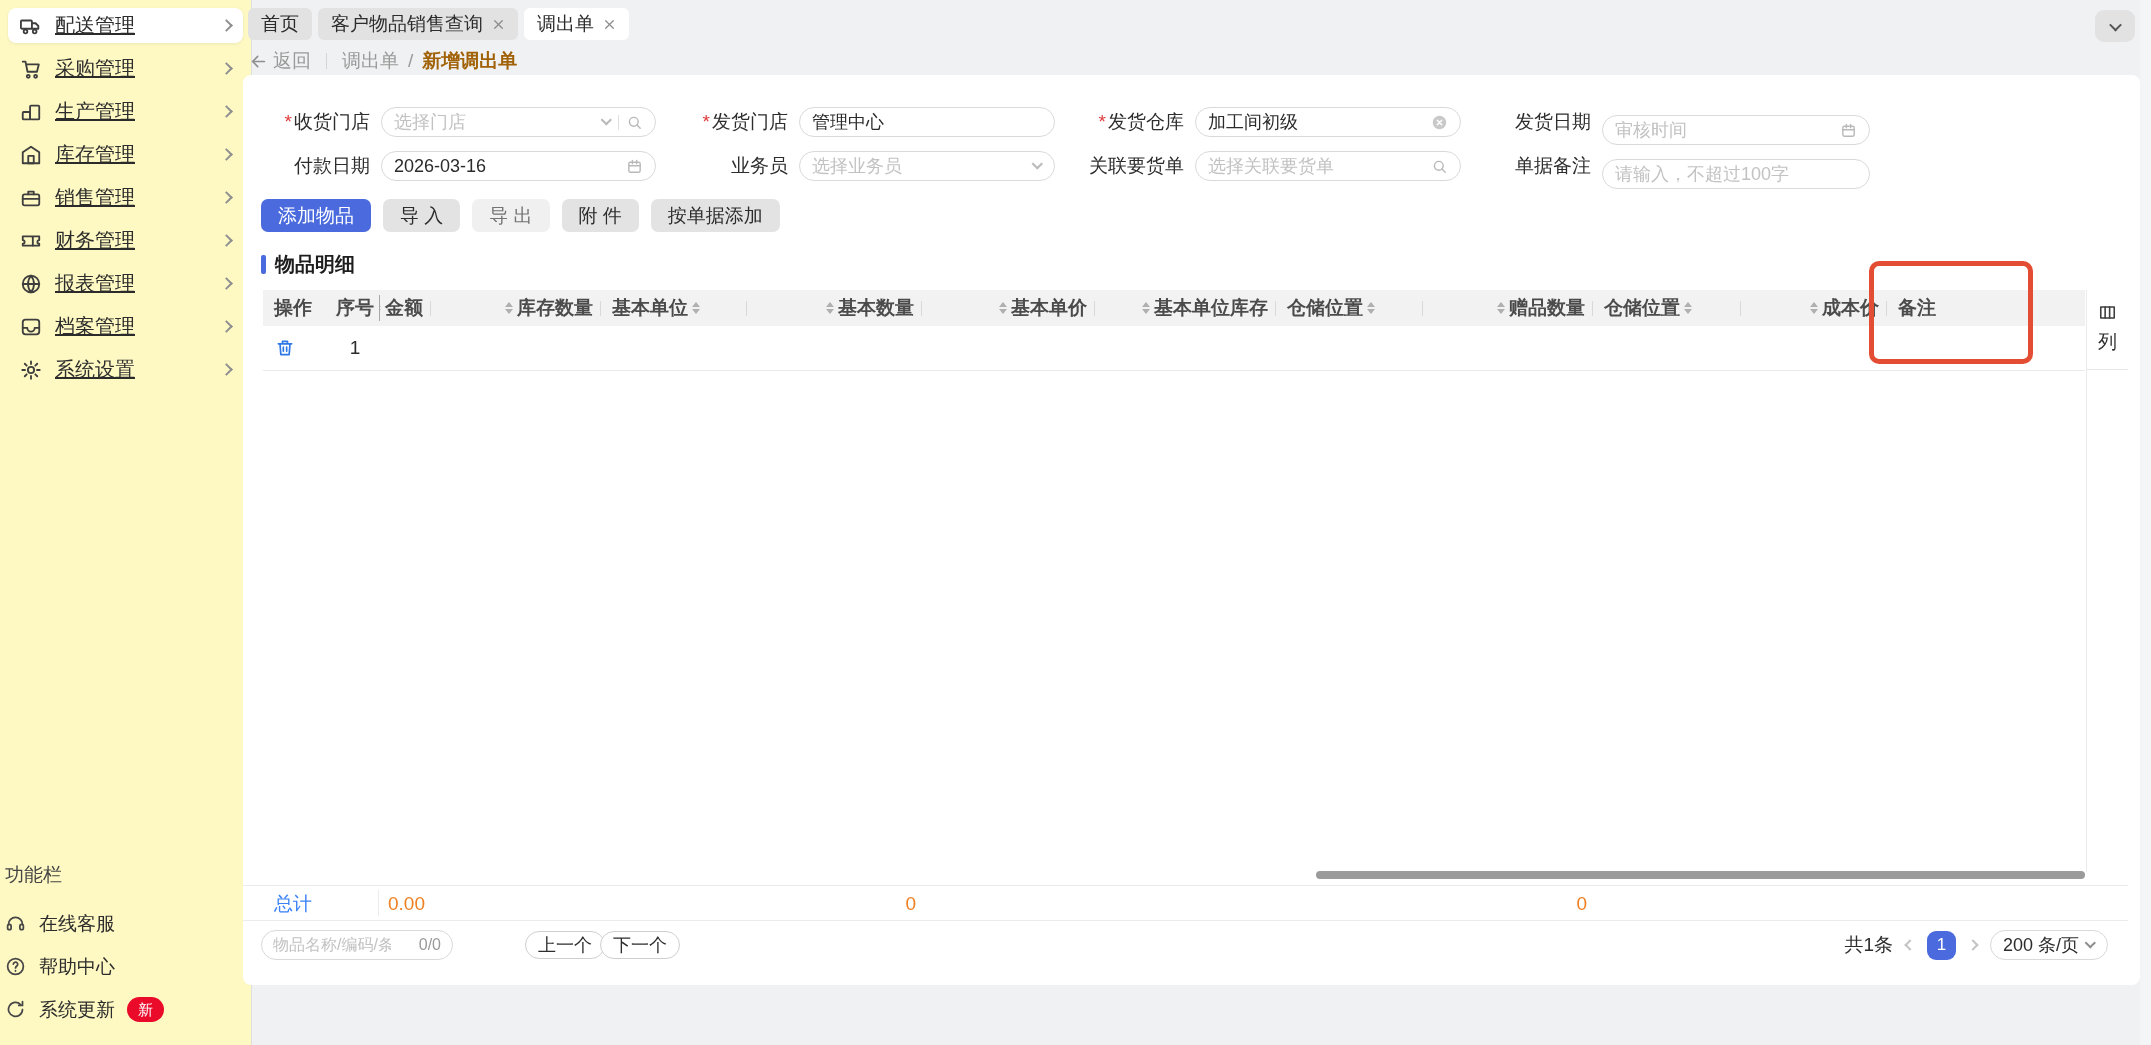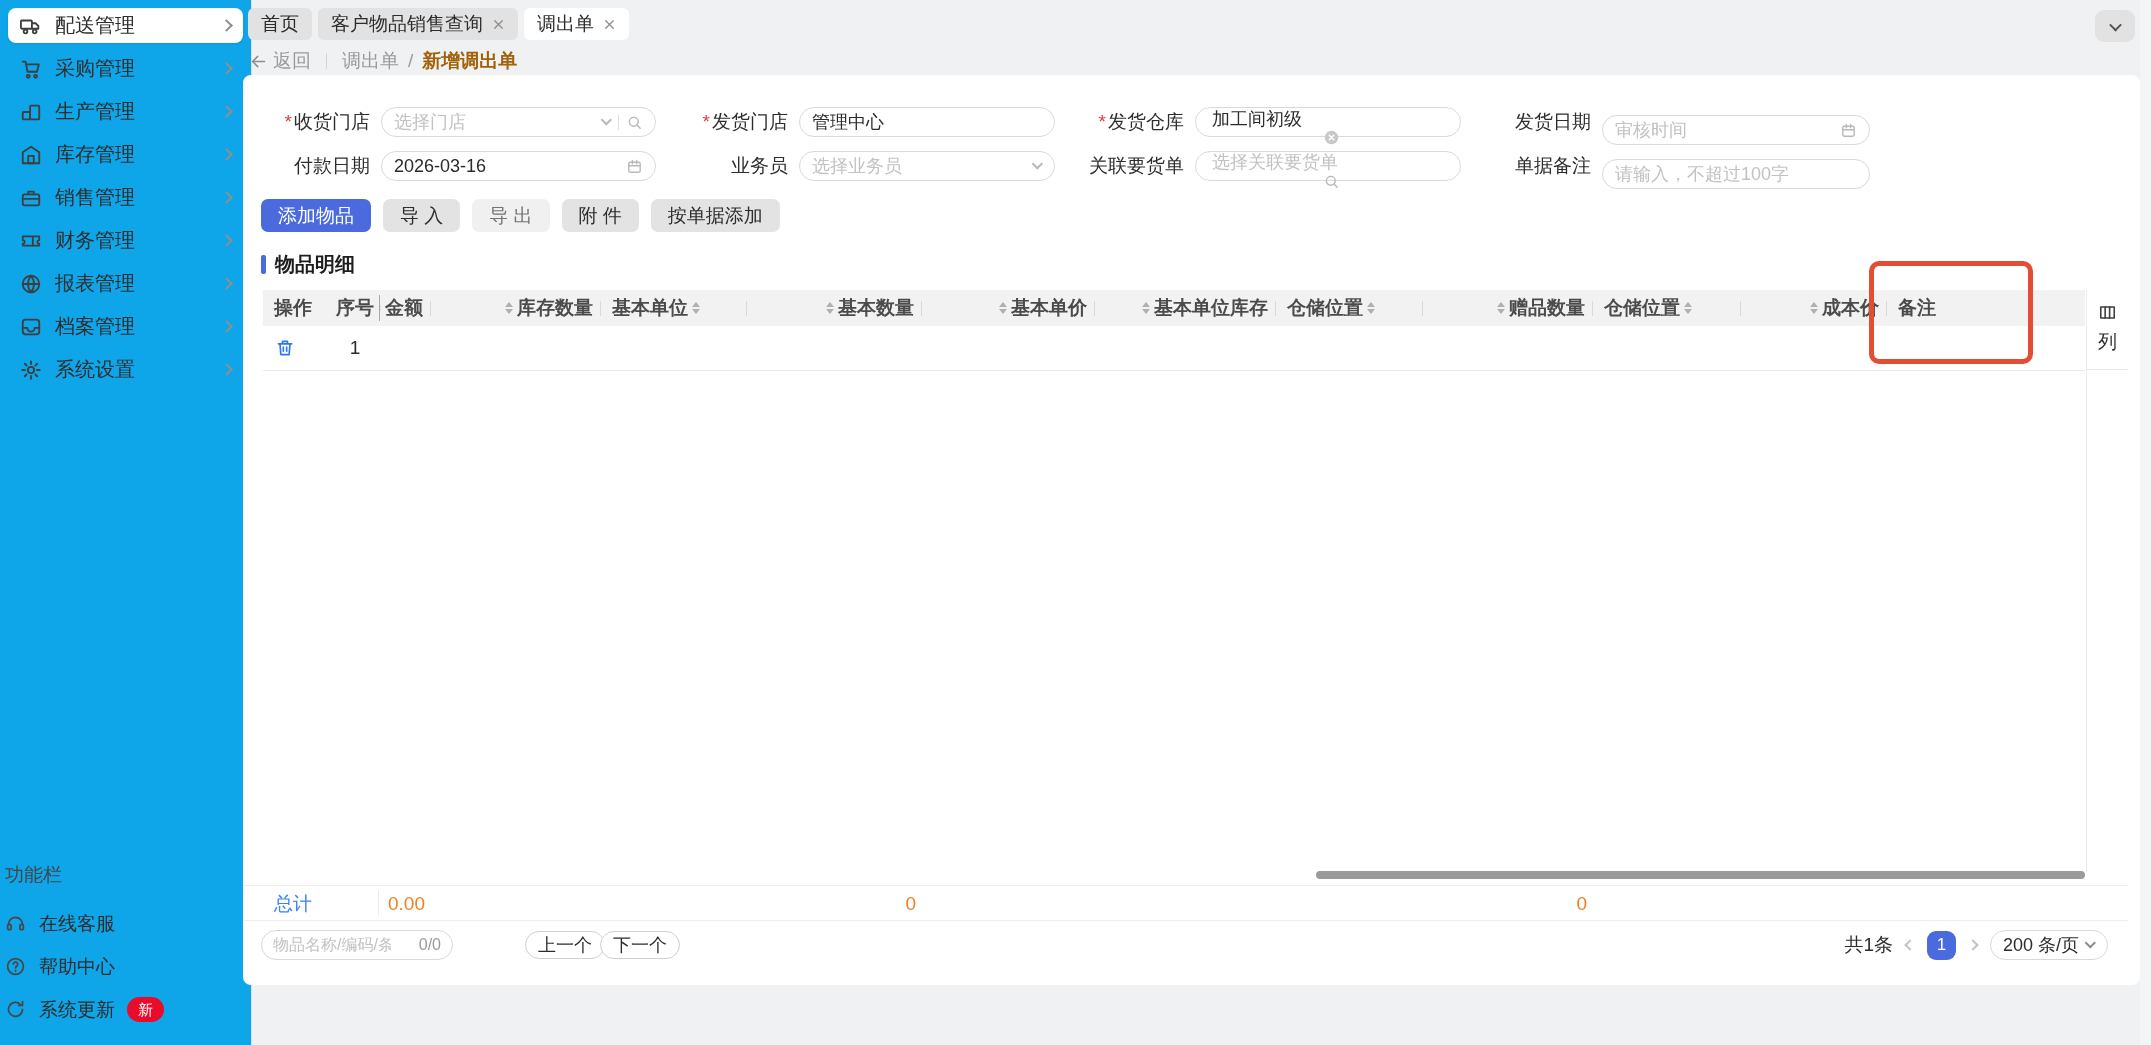--- a/index.html
+++ b/index.html
@@ -4,21 +4,21 @@
 <style>
   :root{
     --primary:#4a6add; --orange:#ef8023; --hl:#e34d34; --badge:#ea0a2a; --trash:#2e79e5;
   }
   *{margin:0;padding:0;box-sizing:border-box;}
   html,body{width:2151px;height:1045px;overflow:hidden;}
   body{font-family:"Liberation Sans","DejaVu Sans",sans-serif;background:#f0f1f2;position:relative;color:#2b2b2b;}
   svg{display:block;}
 
   
-  .sidebar{position:absolute;left:0;top:0;bottom:0;width:252px;background:#0ea5e9;border-right:1px solid #dfdfdf;}
+  .sidebar{position:absolute;left:0;top:0;bottom:0;width:252px;background:#fef9c3;border-right:1px solid #dfdfdf;text-decoration:underline;}
   .menu{padding:8px;}
   .menu-item{height:35px;margin-bottom:8px;border-radius:8px;display:flex;align-items:center;padding:0 12px;font-size:20px;color:#2d2d2d;cursor:pointer;}
   .menu-item.active{background:#fff;box-shadow:0 1px 3px rgba(0,0,0,.08);}
   .mi-icon{width:22px;height:22px;margin-right:13px;color:#3e3e3e;flex:none;}
   .mi-icon svg{width:22px;height:22px;}
   .chev-right{width:9px;height:9px;border-top:2px solid #8f8f8f;border-right:2px solid #8f8f8f;transform:rotate(45deg);margin-left:auto;flex:none;}
   .sidebar-footer{position:absolute;left:0;right:0;bottom:14px;padding:0 10px 0 5px;}
   .sf-title{font-size:19px;color:#454545;margin-bottom:14px;}
   .sf-item{display:flex;align-items:center;height:43px;font-size:19px;color:#2d2d2d;cursor:pointer;}
   .sf-icon{width:21px;height:21px;margin-right:13px;color:#474747;flex:none;}
@@ -46,21 +46,21 @@
 
   
   .card{position:absolute;left:10px;top:75px;width:1897px;height:910px;background:#fff;border-radius:8px;}
 
   
   .frow{position:absolute;left:0;right:0;height:30px;}
   .frow.r1{top:32px;} .frow.r2{top:76px;}
   .fg{position:absolute;height:30px;display:flex;align-items:center;}
   .fg.c1{left:10px;}  .fg.c1 .fg-label{width:117px;} .fg.c1 .finput{width:275px;}
   .fg.c2{left:380px;} .fg.c2 .fg-label{width:165px;} .fg.c2 .finput{width:256px;}
-  .fg.c3{left:780px;} .fg.c3 .fg-label{width:161px;} .fg.c3 .finput{width:266px;flex-direction:column;}
+  .fg.c3{left:780px;} .fg.c3 .fg-label{width:161px;} .fg.c3 .finput{width:266px;}
   .fg.c4{left:1190px;}.fg.c4 .fg-label{width:158px;} .fg.c4 .finput{width:268px;margin-top:16px;}
   .fg-label{font-size:19px;color:#2d2d2d;text-align:right;flex:none;white-space:nowrap;}
   .req{color:#e03a3a;margin-right:2px;}
   .finput{margin-left:11px;height:30px;border:1px solid #d9d9d9;border-radius:15px;display:flex;align-items:center;padding:0 12px;background:#fff;}
   .finput input{border:none;outline:none;flex:1;min-width:0;font-size:18px;color:#2b2b2b;font-family:inherit;background:transparent;}
   .finput input::placeholder{color:#c2c2c2;}
   .sfx{display:flex;align-items:center;gap:7px;margin-left:6px;color:#b9b9b9;flex:none;}
   .sfx svg{width:17px;height:17px;}
   .sfx .vdiv{width:1px;height:15px;background:#e0e0e0;}
   .sfx .schev{width:8px;height:8px;border-left:2px solid #b9b9b9;border-bottom:2px solid #b9b9b9;transform:rotate(-45deg) translate(1px,-2px);}

